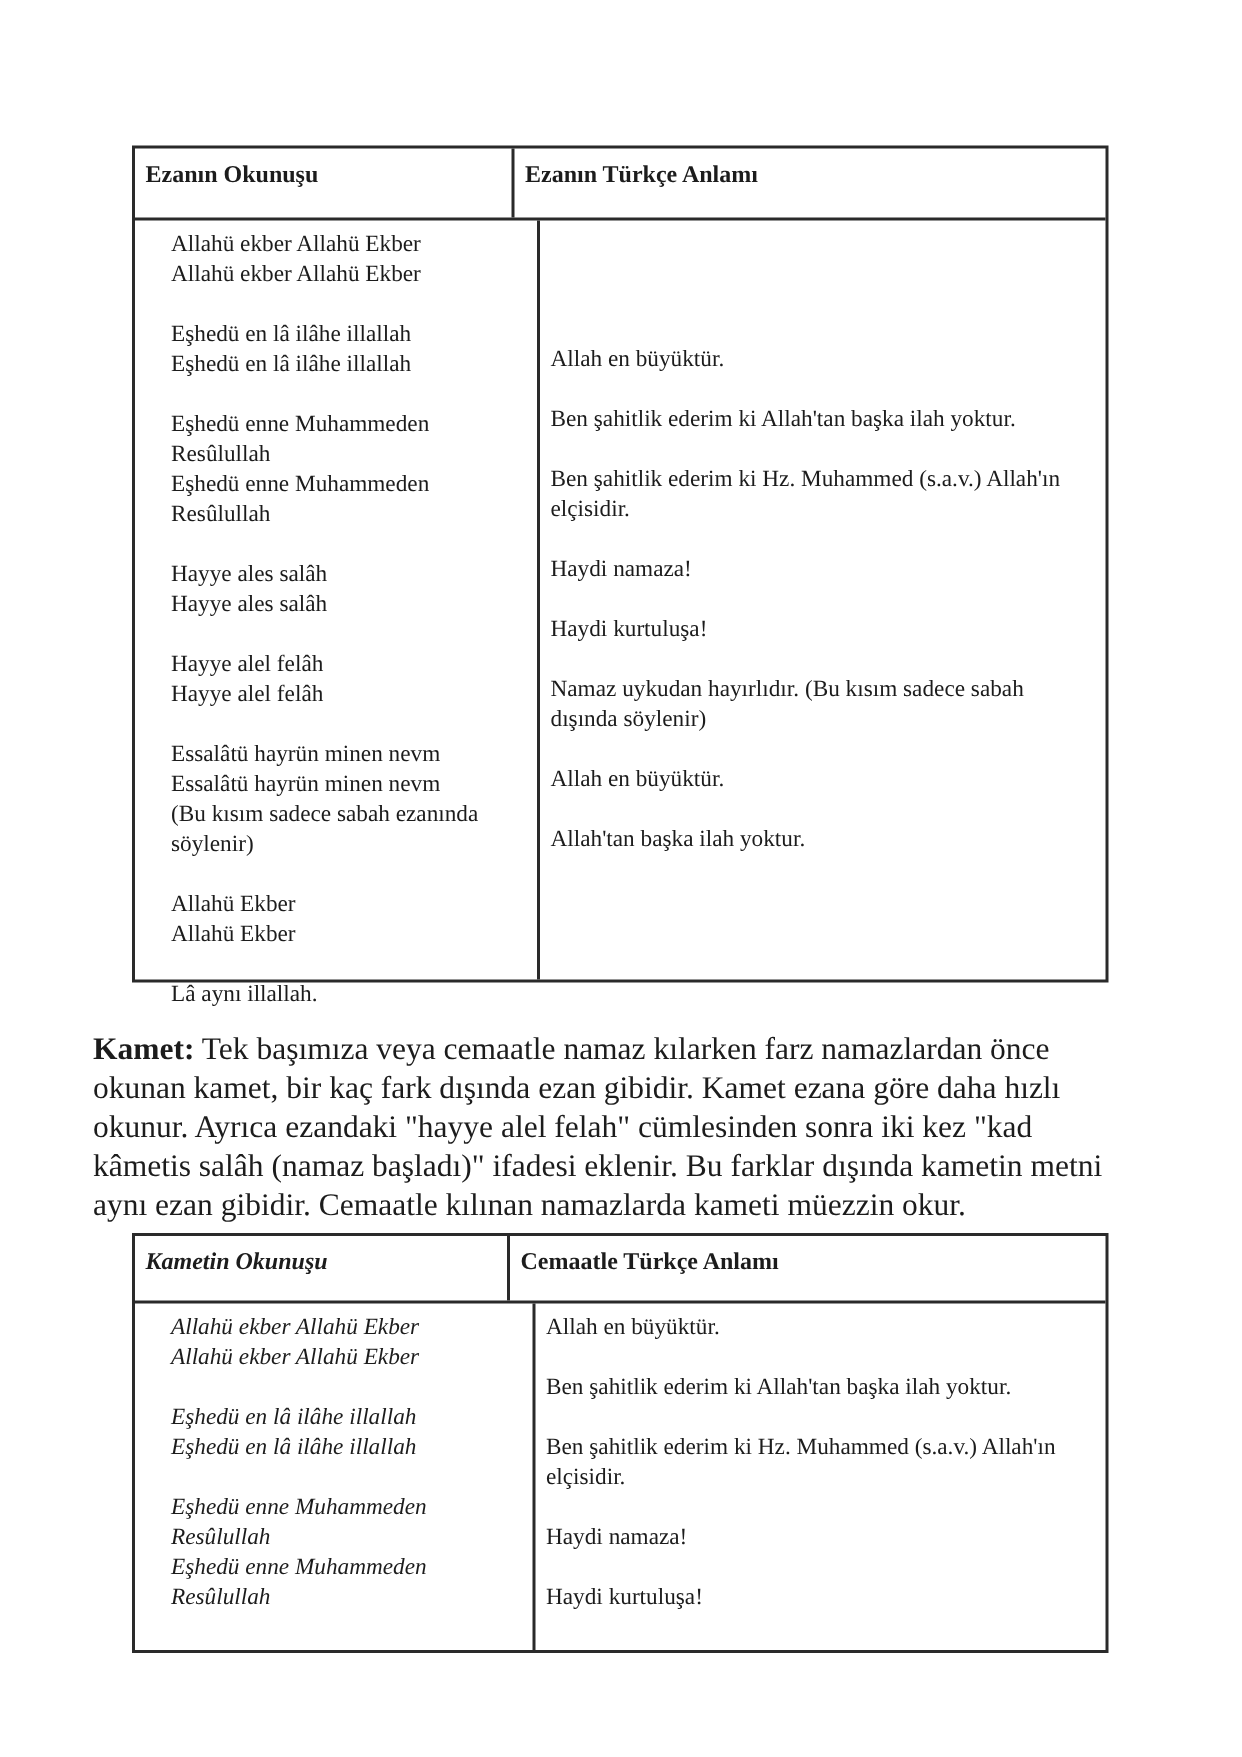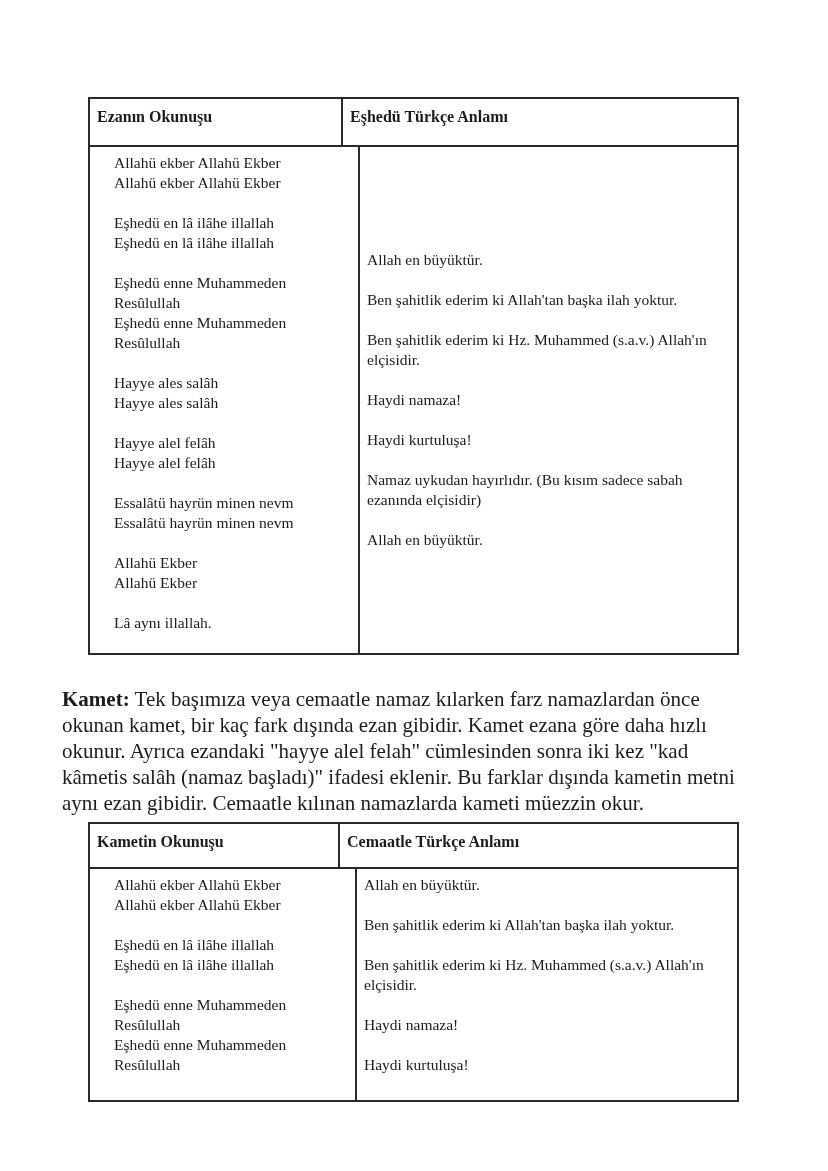--- a/index.html
+++ b/index.html
@@ -36,21 +36,21 @@
     font-size: 16px;
     line-height: 20px;
     padding: 8px 6px 0 7px;
     box-sizing: border-box;
   }
   .c1 {
     width: 253px;
     flex-shrink: 0;
     border-right: 2px solid #2a2a2a;
   }
-  .tbl-kamet .c1 { width: 250px; }
+  .tbl-kamet .c1 { width: 250px; font-style: italic; }
   .c2 { flex: 1; min-width: 0; }
   .tbody {
     display: flex;
     flex: 1;
     min-height: 0;
     padding-left: 17px;
   }
   .td {
     font-size: 15.5px;
     line-height: 20px;
@@ -78,21 +78,21 @@
   .kamet-par b { font-weight: bold; }
 </style>
 </head>
 <body>
 
 <div class="page">
 
   <div class="tbl tbl-ezan">
     <div class="thead">
       <div class="th c1">Ezanın Okunuşu</div>
-      <div class="th c2">Eşhedü Türkçe Anlamı</div>
+      <div class="th c2">Ezanın Türkçe Anlamı</div>
     </div>
     <div class="tbody">
       <div class="td c1">
           <div class="group">
             <div class="line">Allahü ekber Allahü Ekber</div>
             <div class="line">Allahü ekber Allahü Ekber</div>
           </div>
           <div class="group">
             <div class="line">Eşhedü en lâ ilâhe illallah</div>
             <div class="line">Eşhedü en lâ ilâhe illallah</div>
@@ -105,20 +105,21 @@
             <div class="line">Hayye ales salâh</div>
             <div class="line">Hayye ales salâh</div>
           </div>
           <div class="group">
             <div class="line">Hayye alel felâh</div>
             <div class="line">Hayye alel felâh</div>
           </div>
           <div class="group">
             <div class="line">Essalâtü hayrün minen nevm</div>
             <div class="line">Essalâtü hayrün minen nevm</div>
+            <div class="line">(Bu kısım sadece sabah ezanında söylenir)</div>
           </div>
           <div class="group">
             <div class="line">Allahü Ekber</div>
             <div class="line">Allahü Ekber</div>
           </div>
           <div class="group">
             <div class="line">Lâ aynı illallah.</div>
           </div>
         </div>
       <div class="td c2 vcenter">
@@ -131,24 +132,27 @@
           <div class="group">
             <div class="line">Ben şahitlik ederim ki Hz. Muhammed (s.a.v.) Allah'ın elçisidir.</div>
           </div>
           <div class="group">
             <div class="line">Haydi namaza!</div>
           </div>
           <div class="group">
             <div class="line">Haydi kurtuluşa!</div>
           </div>
           <div class="group">
-            <div class="line">Namaz uykudan hayırlıdır. (Bu kısım sadece sabah ezanında elçisidir)</div>
+            <div class="line">Namaz uykudan hayırlıdır. (Bu kısım sadece sabah dışında söylenir)</div>
           </div>
           <div class="group">
             <div class="line">Allah en büyüktür.</div>
+          </div>
+          <div class="group">
+            <div class="line">Allah'tan başka ilah yoktur.</div>
           </div>
         </div>
     </div>
   </div>
 
   <p class="kamet-par"><b>Kamet:</b> <span>Tek başımıza veya cemaatle namaz kılarken farz namazlardan önce okunan kamet, bir kaç fark dışında ezan gibidir. Kamet ezana göre daha hızlı okunur. Ayrıca ezandaki "hayye alel felah" cümlesinden sonra iki kez "kad kâmetis salâh (namaz başladı)" ifadesi eklenir. Bu farklar dışında kametin metni aynı ezan gibidir. Cemaatle kılınan namazlarda kameti müezzin okur.</span></p>
 
   <div class="tbl tbl-kamet">
     <div class="thead">
       <div class="th c1">Kametin Okunuşu</div>

